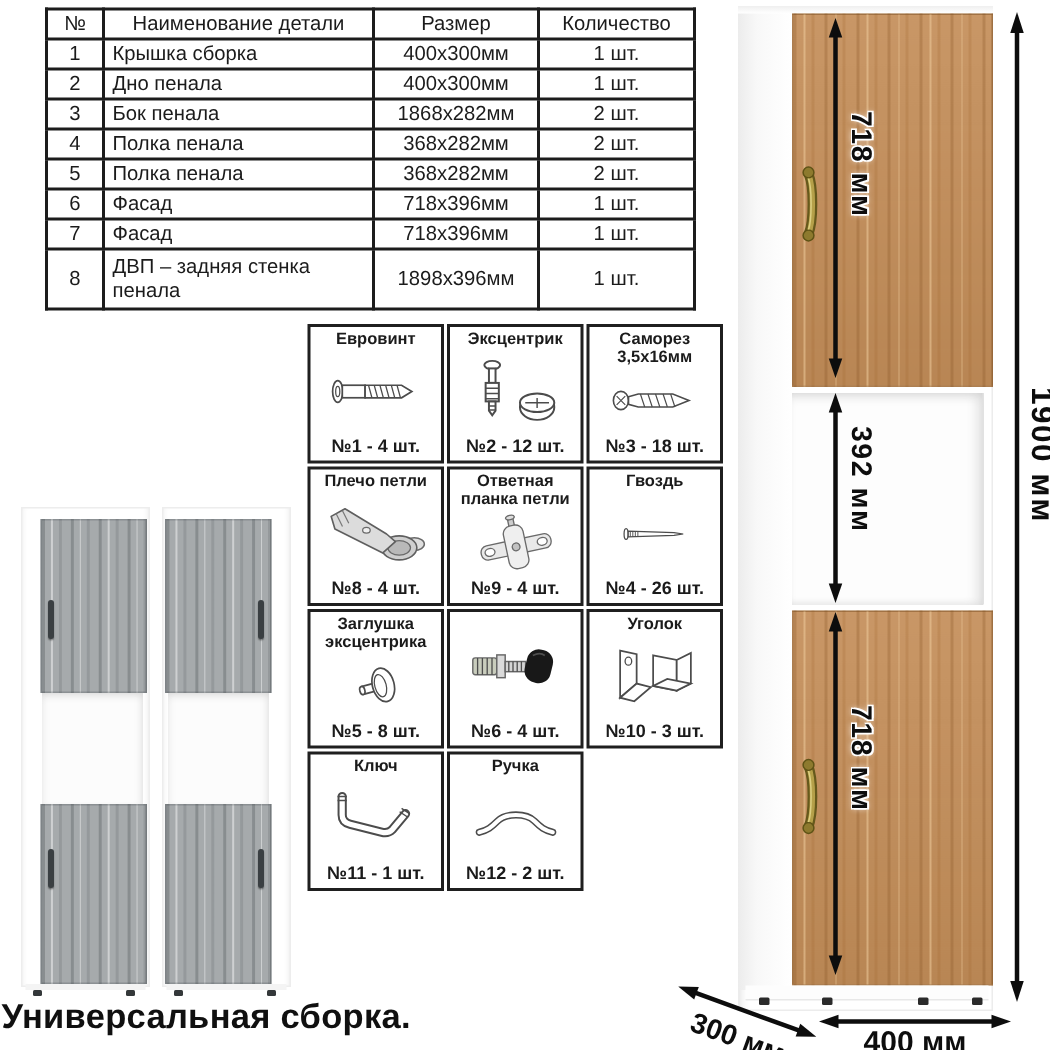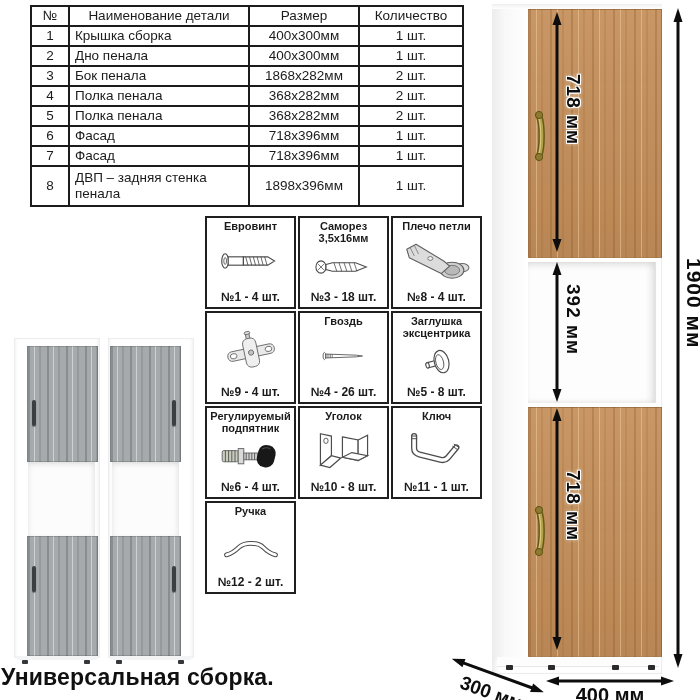--- a/index.html
+++ b/index.html
@@ -156,20 +156,37 @@
           <ellipse class="ln" cx="8" cy="25" rx="4.5" ry="9.5"></ellipse>
           <ellipse class="ln2" cx="8" cy="25" rx="1.8" ry="4.5"></ellipse>
           <rect class="ln" x="12" y="19.5" width="20" height="11"></rect>
           <path class="ln" d="M32,19.5 H64 L73,25 L64,30.5 H32 Z"></path>
           <path class="ln2" d="M35,19.5 l3,11 M40,19.5 l3,11 M45,19.5 l3,11 M50,19.5 l3,11 M55,19.5 l3,11 M60,19.5 l3,11"></path>
         </svg>
       </div>
       <div class="hw-count">№1 - 4 шт.</div>
     </div>
 
+    <div class="hw-cell">
+      <div class="hw-title">Эксцентрик</div>
+      <div class="hw-icon">
+        <svg width="80" height="44" viewBox="0 0 84 50">
+          <ellipse class="ln" cx="24" cy="5" rx="6" ry="3.2"></ellipse>
+          <rect class="ln" x="21.5" y="7.5" width="5" height="11"></rect>
+          <rect class="ln" x="19" y="18.5" width="10" height="14"></rect>
+          <path class="ln2" d="M19,22.5 h10 M19,26.5 h10 M19,30.5 h10"></path>
+          <path class="ln" d="M21.5,32.5 h5 v7 l-2.5,3.5 -2.5,-3.5 z"></path>
+          <path class="ln2" d="M21.5,36 h5 M21.5,39 h5"></path>
+          <ellipse class="ln" cx="58" cy="37" rx="13" ry="9.5"></ellipse>
+          <ellipse class="ln" cx="58" cy="33.5" rx="13" ry="7"></ellipse>
+          <path class="ln2" d="M49,33.5 h18 M58,30 v7.5"></path>
+        </svg>
+      </div>
+      <div class="hw-count">№2 - 12 шт.</div>
+    </div>
 
     <div class="hw-cell">
       <div class="hw-title">Саморез 3,5х16мм</div>
       <div class="hw-icon">
         <svg width="80" height="36" viewBox="0 0 84 50">
           <ellipse class="ln" cx="10" cy="25" rx="7" ry="8.5"></ellipse>
           <path class="ln2" d="M6,21 l8,8 M14,21 l-8,8"></path>
           <path class="ln" d="M17,21.5 L26,19 H58 L73,25 L58,31 H26 L17,28.5 Z"></path>
           <path class="ln2" d="M28,19 l4,12 M35,19 l4,12 M42,19 l4,12 M49,19 l4,12 M56,19 l4,12"></path>
         </svg>
@@ -187,20 +204,21 @@
           <ellipse cx="60" cy="36" rx="9" ry="5.8" fill="#b9b9b9" stroke="#6a6a6a" stroke-width="1"></ellipse>
           <path d="M6,11 L17,5 L50,25 L57,31 L47,40 L9,21 Z" fill="#dcdcdc" stroke="#5f5f5f" stroke-width="1.3" stroke-linejoin="round"></path>
           <path d="M10,9 l5,10 M15,6.5 l5,10" stroke="#7a7a7a" stroke-width="1" fill="none"></path>
           <ellipse cx="34" cy="22" rx="3" ry="2.3" fill="#efefef" stroke="#6a6a6a" stroke-width="1"></ellipse>
         </svg>
       </div>
       <div class="hw-count">№8 - 4 шт.</div>
     </div>
 
     <div class="hw-cell">
+      <div class="hw-title">Ответная планка петли</div>
       <div class="hw-icon">
         <svg width="72" height="40" viewBox="0 0 84 54">
           <g transform="rotate(-12 42 30)" stroke="#6a6a6a" stroke-width="1.2">
             <rect x="39.5" y="3" width="5" height="9" fill="#cdcdcd"></rect>
             <ellipse cx="42" cy="3.5" rx="4" ry="2" fill="#dddddd"></ellipse>
             <rect x="10" y="24" width="64" height="13" rx="6" fill="#e9e9e9"></rect>
             <rect x="33" y="11" width="18" height="39" rx="7" fill="#efefef"></rect>
             <ellipse cx="18" cy="30.5" rx="4.5" ry="3.5" fill="#ffffff"></ellipse>
             <ellipse cx="66" cy="30.5" rx="4.5" ry="3.5" fill="#ffffff"></ellipse>
             <circle cx="42" cy="30.5" r="3.5" fill="#c2c2c2"></circle>
@@ -231,21 +249,20 @@
             <ellipse class="ln" cx="29" cy="25" rx="2.2" ry="3.6"></ellipse>
             <ellipse class="ln" cx="48" cy="25" rx="9.5" ry="15"></ellipse>
             <ellipse class="ln2" cx="45.5" cy="25" rx="5" ry="10"></ellipse>
           </g>
         </svg>
       </div>
       <div class="hw-count">№5 - 8 шт.</div>
     </div>
 
     <div class="hw-cell">
-      <div class="hw-title">Регулируемый подпятник</div>
       <div class="hw-icon">
         <svg width="76" height="40" viewBox="0 0 84 50">
           <rect x="6" y="17" width="20" height="14" rx="2" fill="#c9cdbd" stroke="#666" stroke-width="1.2"></rect>
           <path class="ln2" d="M10,17 v14 M14,17 v14 M18,17 v14 M22,17 v14"></path>
           <rect x="26" y="14.5" width="7" height="19" fill="#dadada" stroke="#666" stroke-width="1.2"></rect>
           <rect x="33" y="20" width="17" height="8.5" fill="#d4d4d4" stroke="#666" stroke-width="1.2"></rect>
           <path class="ln2" d="M36,20 v8.5 M39.5,20 v8.5 M43,20 v8.5 M46.5,20 v8.5"></path>
           <rect x="50" y="10" width="22" height="28" rx="10" fill="#181818" transform="rotate(14 61 24)"></rect>
           <path d="M56,15 q6,-3 10,0" stroke="#4d4d4d" stroke-width="1.4" fill="none"></path>
         </svg>
@@ -258,21 +275,21 @@
       <div class="hw-icon">
         <svg width="72" height="44" viewBox="0 0 84 56">
           <path class="ln" d="M12,6 L26,9 V34 L12,46 Z"></path>
           <ellipse class="ln2" cx="19" cy="15" rx="2.8" ry="3.4"></ellipse>
           <path class="ln" d="M12,46 L26,34 L38,37 L24,49 Z"></path>
           <path class="ln" d="M40,10 L60,14 V40 L40,36 Z"></path>
           <path class="ln" d="M60,14 L72,8 V34 L60,40 Z"></path>
           <path class="ln" d="M40,36 L60,40 L72,34 L52,30 Z"></path>
         </svg>
       </div>
-      <div class="hw-count">№10 - 8 шт.</div>
+      <div class="hw-count">№10 - 3 шт.</div>
     </div>
 
     <div class="hw-cell">
       <div class="hw-title">Ключ</div>
       <div class="hw-icon">
         <svg width="76" height="44" viewBox="0 0 84 50">
           <path d="M16,8 V22 C16,26 18,28 22,29 L46,35 C50,36 52,35 54,33 L64,21" stroke="#4c4c4c" stroke-width="7" fill="none" stroke-linecap="round" stroke-linejoin="round"></path>
           <path d="M16,8 V22 C16,26 18,28 22,29 L46,35 C50,36 52,35 54,33 L64,21" stroke="#ffffff" stroke-width="4" fill="none" stroke-linecap="round" stroke-linejoin="round"></path>
           <path class="ln2" d="M12.5,8 h7 M12.5,11 h7 M61,17 l6,4 M59.5,19.5 l6,4"></path>
         </svg>

